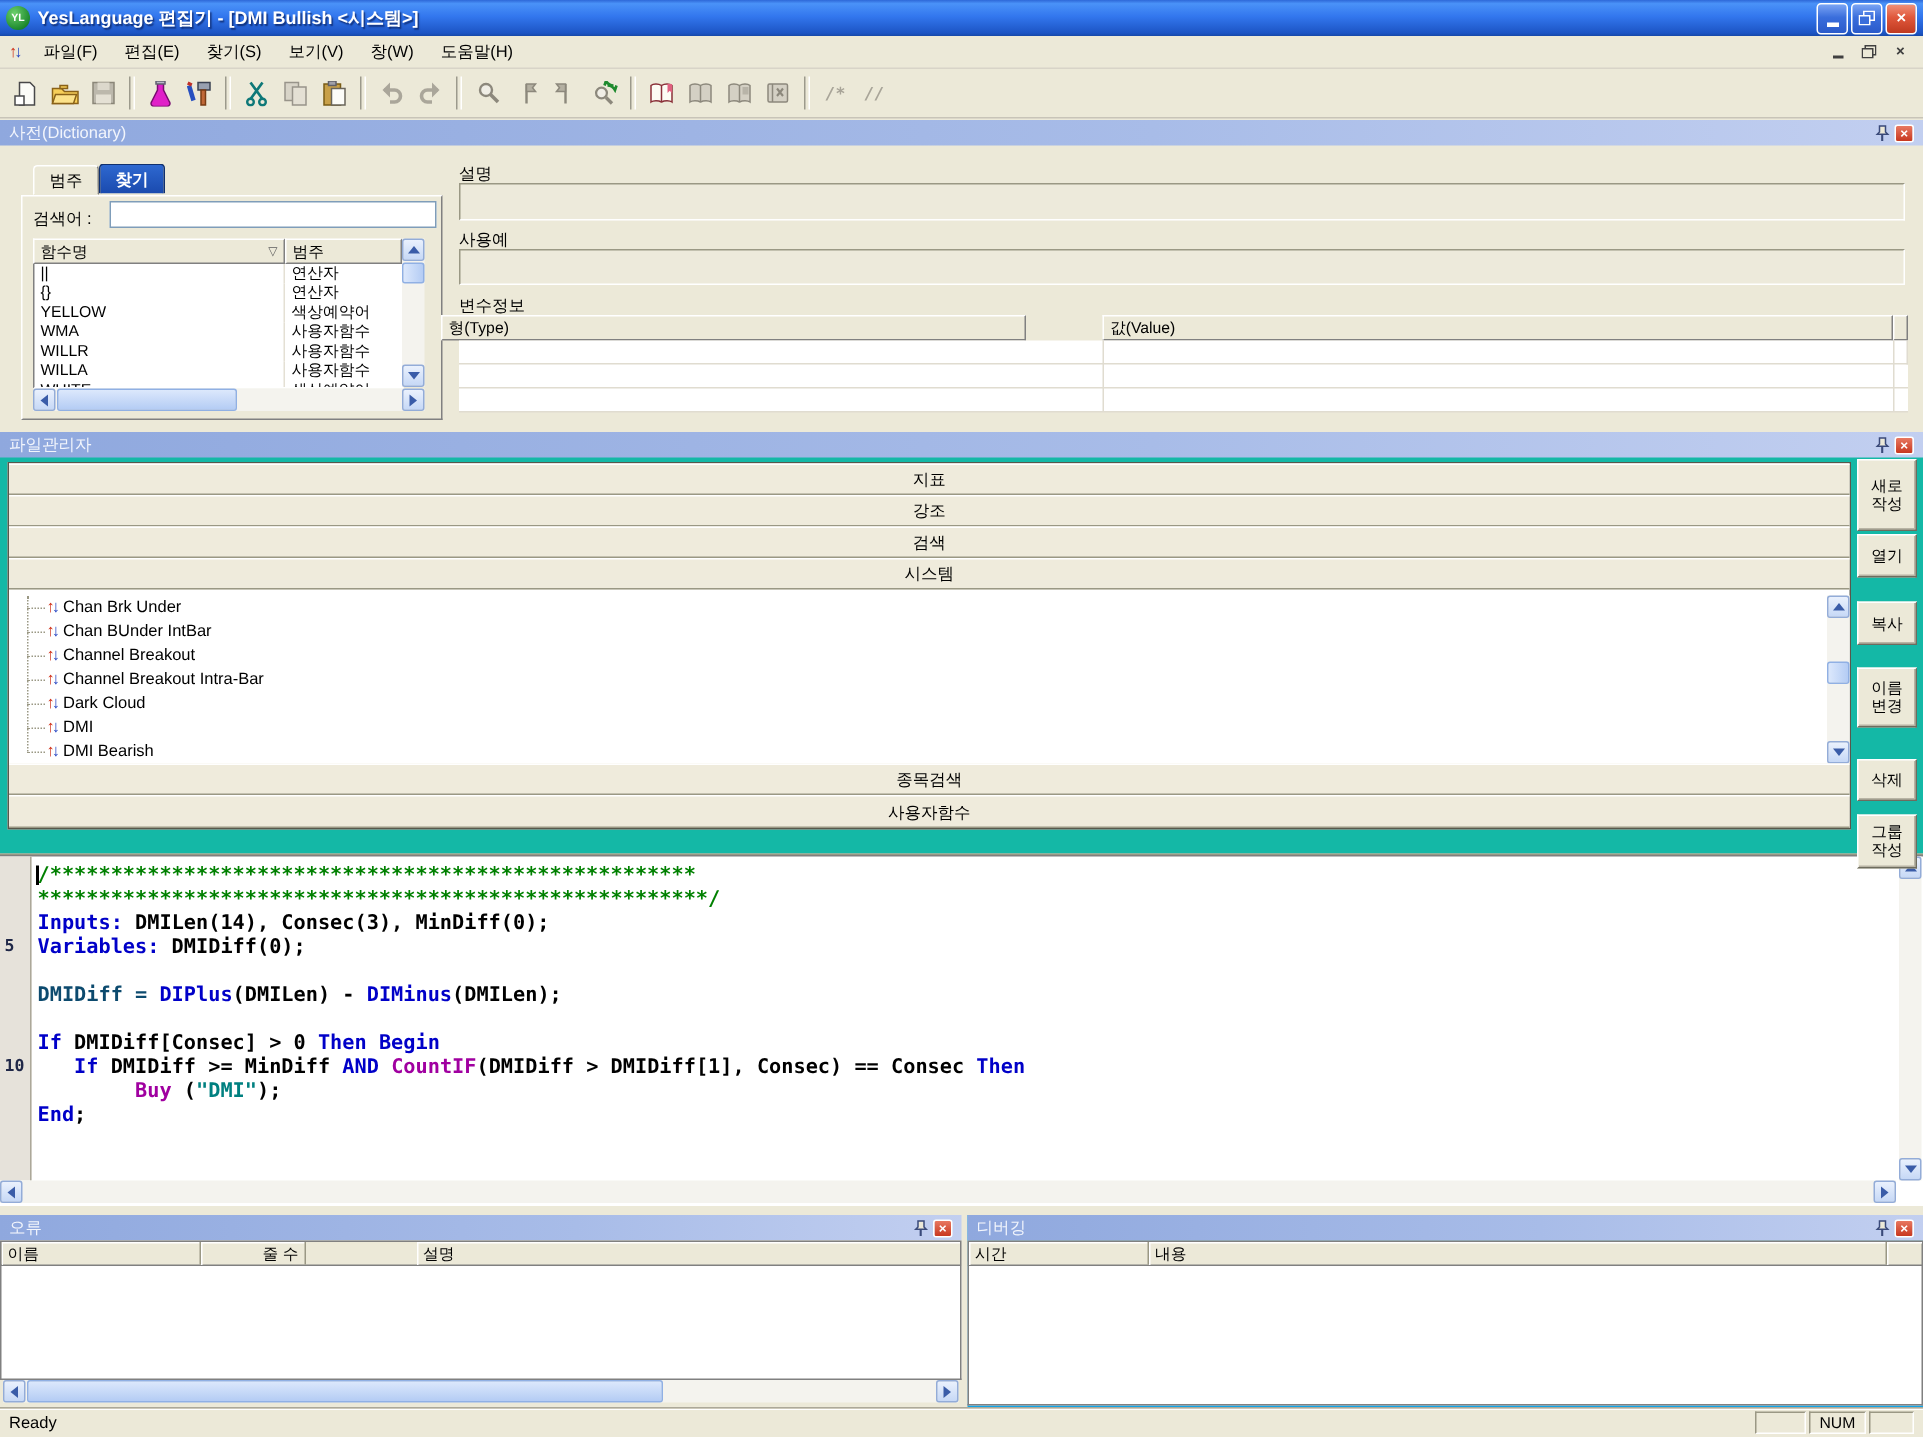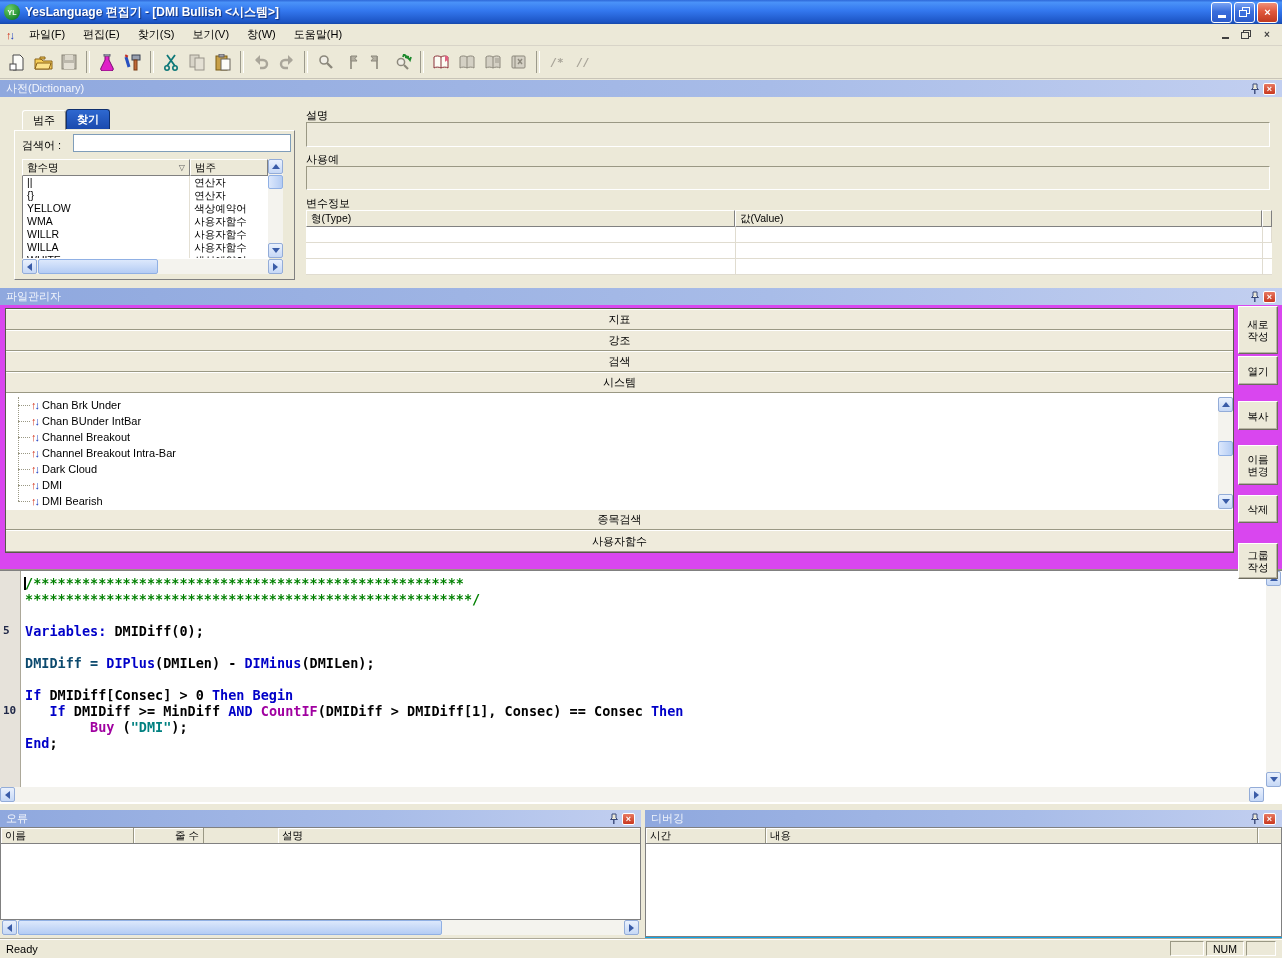--- a/index.html
+++ b/index.html
@@ -52,21 +52,21 @@
   
   .sb{background:linear-gradient(180deg,#EAF1FD,#C6D8F6);border:1px solid #93ACD8;border-radius:2px;display:flex;align-items:center;justify-content:center;box-sizing:border-box;}
   .arr{width:0;height:0;}
   .arr.up{border-left:4px solid transparent;border-right:4px solid transparent;border-bottom:5px solid #3A5CA8;}
   .arr.down{border-left:4px solid transparent;border-right:4px solid transparent;border-top:5px solid #3A5CA8;}
   .arr.left{border-top:4px solid transparent;border-bottom:4px solid transparent;border-right:5px solid #3A5CA8;}
   .arr.right{border-top:4px solid transparent;border-bottom:4px solid transparent;border-left:5px solid #3A5CA8;}
   .sthumb{background:linear-gradient(180deg,#DCE8FC,#B4CCF4);border:1px solid #90B0E4;border-radius:2px;box-sizing:border-box;}
   .sthumb.v{background:linear-gradient(90deg,#DCE8FC,#B4CCF4);}
   
-  .fm-pane{left:0;top:288px;width:1282px;height:282px;background:#d946ef;}
+  .fm-pane{left:0;top:288px;width:1282px;height:282px;background:#14b8a6;}
   .fm-body{position:absolute;left:0;top:17px;right:0;bottom:0;}
   .fm-box{position:absolute;left:5px;top:3px;width:1229px;height:245px;border:1px solid #58584C;background:#fff;box-sizing:border-box;}
   .fm-bar{height:21px;background:#EFEBDC;border-bottom:1px solid #9A9884;border-top:1px solid #FFFFFF;display:flex;align-items:center;justify-content:center;font-size:11px;box-sizing:border-box;}
   .tree{position:absolute;left:0;top:88px;width:1227px;height:112px;background:#fff;overflow:hidden;}
   .tree-item{height:16px;display:flex;align-items:center;font-size:11px;}
   .tree-dash{width:12px;margin-left:12px;border-top:1px dotted #9A9884;}
   .tree-vline{position:absolute;left:12px;top:0;height:104px;border-left:1px dotted #9A9884;}
   .fm-btn{position:absolute;left:1238px;width:40px;background:#ECE9D8;border:1px solid;border-color:#FFFFFF #6E6C5E #6E6C5E #FFFFFF;box-shadow:inset -1px -1px 0 #B8B4A4;font-size:10.5px;line-height:12px;display:flex;align-items:center;justify-content:center;text-align:center;white-space:pre-line;box-sizing:border-box;}
   .fm-tabs{position:absolute;left:0;top:264px;width:1282px;height:18px;background:#ECE9D8;border-top:1px solid #9A9884;display:flex;align-items:flex-start;padding-left:6px;box-sizing:border-box;}
   .fm-tab{height:16px;padding:1px 8px 0;font-size:10.5px;box-sizing:border-box;display:inline-flex;align-items:center;}
@@ -350,21 +350,21 @@
         <div class="sb" style="width:15px;height:15px;margin-left:auto;">
             <span class="arr right"></span>
           </div>
       </div>
 
       <span class="abs dlabel" style="left:306px;top:11px;">설명</span>
       <div class="abs dbox" style="left:306px;top:25px;width:964px;height:25px;"></div>
       <span class="abs dlabel" style="left:306px;top:55px;">사용예</span>
       <div class="abs dbox" style="left:306px;top:69px;width:964px;height:24px;"></div>
       <span class="abs dlabel" style="left:306px;top:99px;">변수정보</span>
-      <div class="abs grid-hdr" style="left:306px;top:113px;width:429px;height:17px;">
+      <div class="abs grid-hdr" style="left:294px;top:113px;width:390px;height:17px;">
           <span>형(Type)</span>
         </div>
       <div class="abs grid-hdr" style="left:735px;top:113px;width:527px;height:17px;">
           <span>값(Value)</span>
         </div>
       <div class="abs grid-hdr" style="left:1262px;top:113px;width:10px;height:17px;"></div>
       <div class="abs" style="left:306px;top:130px;width:966px;height:47px;background:#fff;">
         <div class="vrow" style="border-right:1px solid #E0DCD0;"></div>
         <div class="vrow"></div>
         <div class="vrow"></div>
@@ -444,37 +444,37 @@
         <div class="fm-bar" style="position:absolute;left:0;top:200px;width:1227px;">종목검색</div>
         <div class="fm-bar" style="position:absolute;left:0;top:221px;width:1227px;height:22px;">사용자함수</div>
       </div>
 
       <div class="fm-btn" style="top:1px;height:48px;">새로
 작성</div>
       <div class="fm-btn" style="top:51px;height:29px;">열기</div>
       <div class="fm-btn" style="top:96px;height:29px;">복사</div>
       <div class="fm-btn" style="top:140px;height:40px;">이름
 변경</div>
-      <div class="fm-btn" style="top:190px;height:28px;">삭제</div>
+      <div class="fm-btn" style="top:201px;height:28px;">삭제</div>
       <div class="fm-btn" style="top:238px;height:36px;z-index:5;">그룹
 작성</div>
 
       <div class="fm-tabs">
         <span class="fm-tab active">종류별</span>
         <span class="fm-tab inactive" style="margin-left:2px;">리스트</span>
       </div>
     </div>
   </div>
 
   <div class="abs editor">
     <div class="gutter-strip"></div>
     <div class="code-host">
         <div class="code-line"><span class="gut"></span><span class="ct"><span style="color: rgb(0, 128, 0);">/*****************************************************</span></span></div>
         <div class="code-line"><span class="gut"></span><span class="ct"><span style="color: rgb(0, 128, 0);">*******************************************************/</span></span></div>
-        <div class="code-line"><span class="gut"></span></div>
+        <div class="code-line"><span class="gut"></span><span class="ct"><span style="color: rgb(0, 0, 200);">Inputs:</span><span style="color: rgb(0, 0, 0);"> DMILen(14), Consec(3), MinDiff(0);</span></span></div>
         <div class="code-line"><span class="gut">5</span><span class="ct"><span style="color: rgb(0, 0, 200);">Variables:</span><span style="color: rgb(0, 0, 0);"> DMIDiff(0);</span></span></div>
         <div class="code-line"><span class="gut"></span><span class="ct"></span></div>
         <div class="code-line"><span class="gut"></span><span class="ct"><span style="color: #0c4a6e;">DMIDiff = </span><span style="color: rgb(0, 0, 200);">DIPlus</span><span style="color: rgb(0, 0, 0);">(DMILen) - </span><span style="color: rgb(0, 0, 200);">DIMinus</span><span style="color: rgb(0, 0, 0);">(DMILen);</span></span></div>
         <div class="code-line"><span class="gut"></span><span class="ct"></span></div>
         <div class="code-line"><span class="gut"></span><span class="ct"><span style="color: rgb(0, 0, 200);">If</span><span style="color: rgb(0, 0, 0);"> DMIDiff[Consec] &gt; 0 </span><span style="color: rgb(0, 0, 200);">Then</span><span style="color: rgb(0, 0, 0);"> </span><span style="color: rgb(0, 0, 200);">Begin</span></span></div>
         <div class="code-line"><span class="gut">10</span><span class="ct"><span style="color: rgb(0, 0, 0);">   </span><span style="color: rgb(0, 0, 200);">If</span><span style="color: rgb(0, 0, 0);"> DMIDiff &gt;= MinDiff </span><span style="color: rgb(0, 0, 200);">AND</span><span style="color: rgb(0, 0, 0);"> </span><span style="color: rgb(160, 0, 160);">CountIF</span><span style="color: rgb(0, 0, 0);">(DMIDiff &gt; DMIDiff[1], Consec) == Consec </span><span style="color: rgb(0, 0, 200);">Then</span></span></div>
         <div class="code-line"><span class="gut"></span><span class="ct"><span style="color: rgb(0, 0, 0);">        </span><span style="color: rgb(160, 0, 160);">Buy</span><span style="color: rgb(0, 0, 0);"> (</span><span style="color: rgb(0, 128, 128);">"DMI"</span><span style="color: rgb(0, 0, 0);">);</span></span></div>
         <div class="code-line"><span class="gut"></span><span class="ct"><span style="color: rgb(0, 0, 200);">End</span><span style="color: rgb(0, 0, 0);">;</span></span></div>
       </div>
     <div class="caret"></div>

